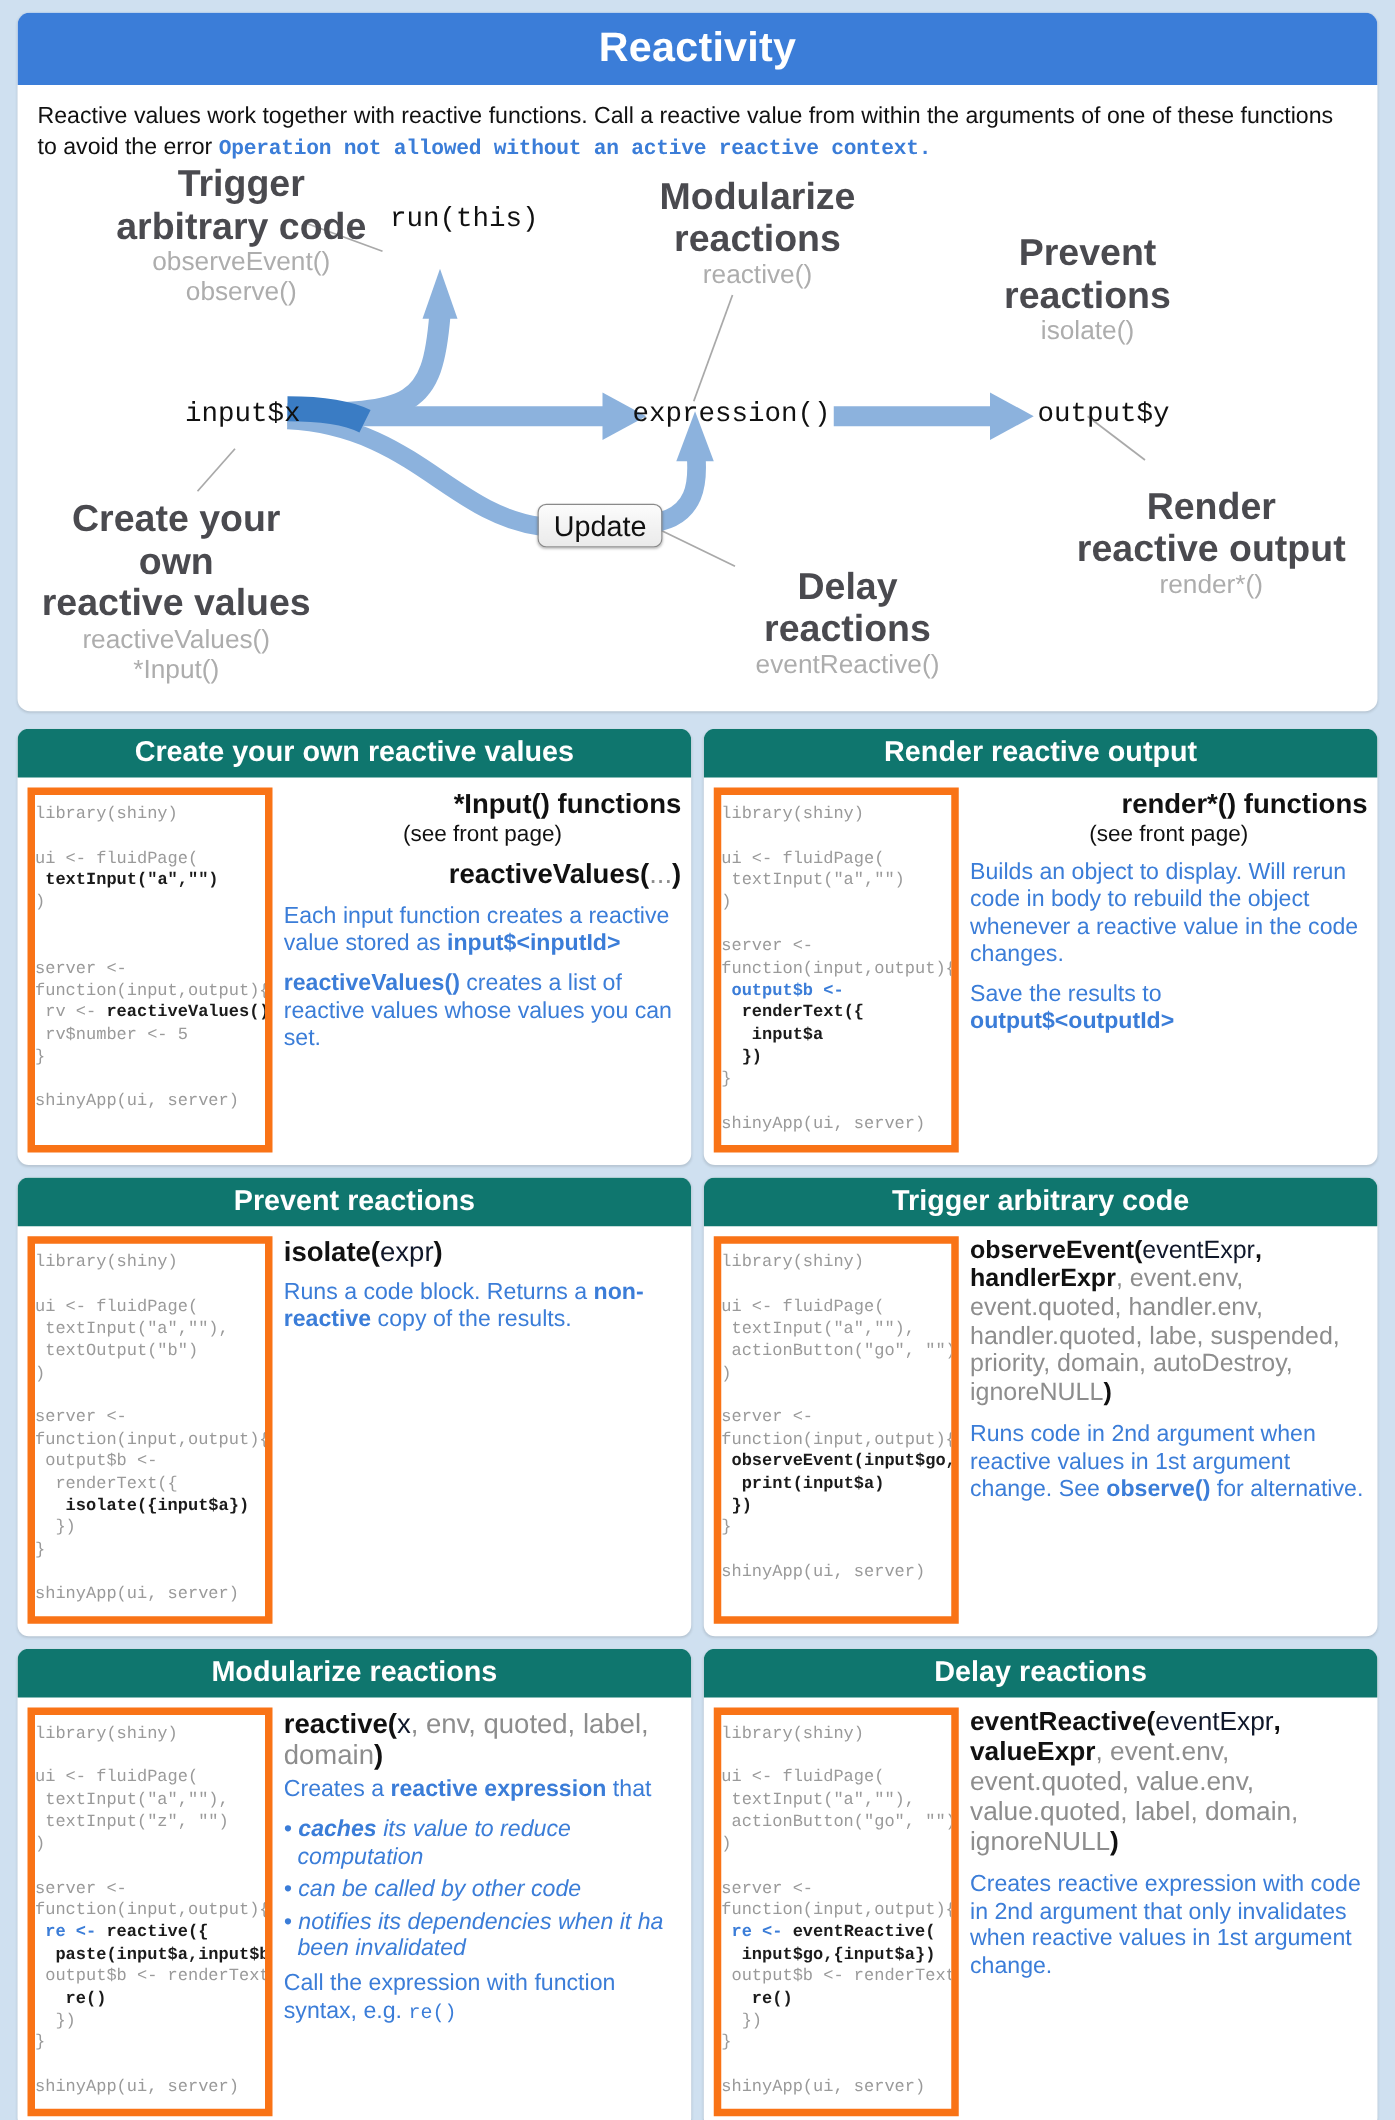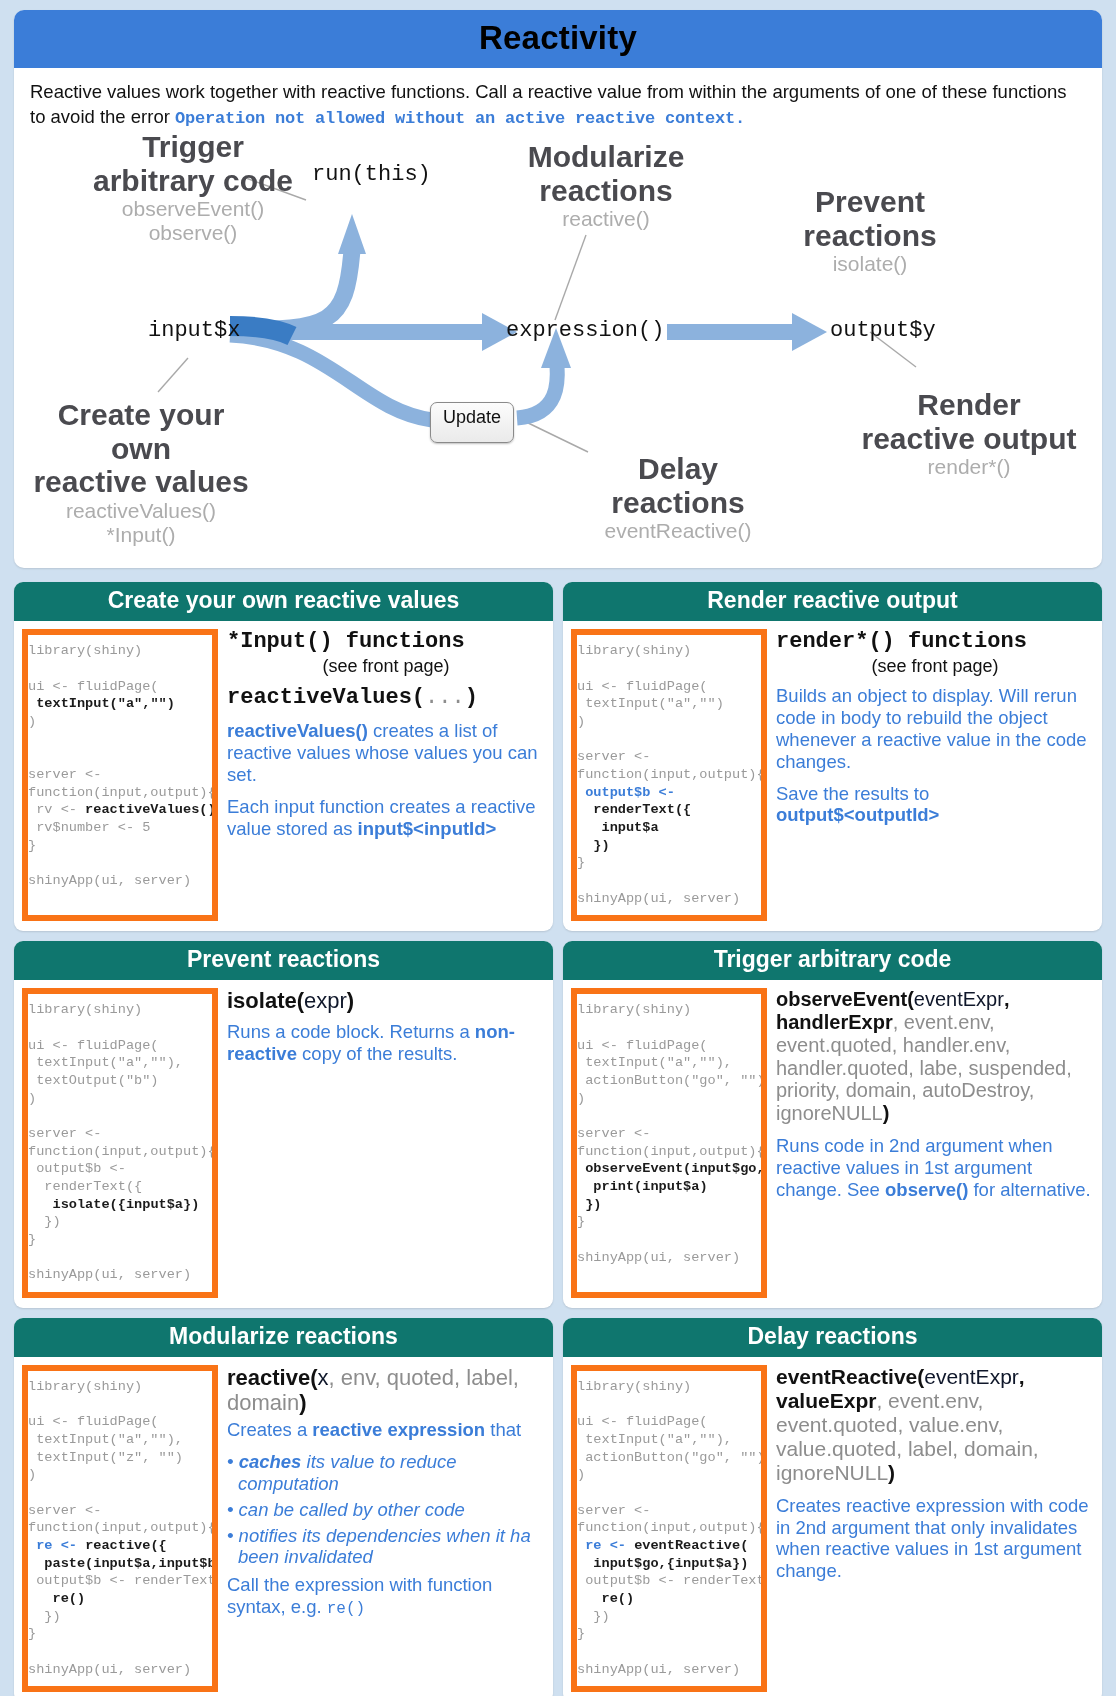--- a/index.html
+++ b/index.html
@@ -13,21 +13,21 @@
   
   .hero {
     background: #ffffff;
     border-radius: 10px;
     overflow: hidden;
     box-shadow: 0 1px 2px rgba(0,0,0,.12);
     margin-bottom: 14px;
   }
   .hero-title {
     background: #3b7dd8;
-    color: #000000;
+    color: #ffffff;
     text-align: center;
     font-size: 33px;
     font-weight: bold;
     padding: 9px 0 11px 0;
     letter-spacing: .2px;
   }
   .hero-body { padding: 12px 16px 6px 16px; }
   .hero-desc {
     font-size: 18.5px;
     color: #111;
@@ -53,22 +53,22 @@
     font-family: "Liberation Mono", monospace;
     font-size: 22px;
     color: #111;
     white-space: nowrap;
   }
   .update-pill {
     position: absolute;
     border: 1px solid #8a8a8a;
     border-radius: 7px;
     background: linear-gradient(#fcfcfc,#eaeaea);
-    padding: 4px 12px 14px 12px;
-    font-size: 18px;
+    padding: 4px 12px 2px 12px;
+    font-size: 23px;
     color: #111;
     box-shadow: 0 1px 2px rgba(0,0,0,.25);
   }
 
   
   .grid { display: grid; grid-template-columns: 1fr 1fr; gap: 10px; }
   .panel {
     background: #fff;
     border-radius: 9px;
     overflow: hidden;
@@ -99,21 +99,21 @@
   }
   .code b  { color: #1b1b1b; font-weight: bold; }
   .code i  { color: #3b7dd8; font-style: normal; font-weight: bold; }
   .side { flex: 1; min-width: 0; }
 
   .sig { font-size: 22px; color: #111; line-height: 1.14; margin-bottom: 2px; }
   .sig .fname { font-weight: bold; }
   .sig .arg { color: #0f172a; }
   .sig .dim { color: #8d8d8d; }
   .sub { font-size: 18px; color: #111; text-align: center; margin: 1px 0 8px 0; }
-  .sig-c { text-align: left; font-family: Liberation Mono, monospace; }
+  .sig-c { text-align: right; }
   .blue { color: #3b7dd8; font-size: 18.5px; line-height: 1.18; }
   .blue b { font-weight: bold; }
   .blue p { margin-bottom: 10px; }
   .blue p:last-child { margin-bottom: 0; }
   .blue ul { list-style: none; margin: 0 0 6px 0; font-style: italic; }
   .blue li { margin-bottom: 4px; padding-left: 11px; text-indent: -11px; }
   .mono-in { font-family: "Liberation Mono", monospace; font-size: 16px; }
 </style>
 </head>
 <body>
@@ -216,22 +216,22 @@
  rv &lt;- <b>reactiveValues()</b>
  rv$number &lt;- 5
 }
 
 shinyApp(ui, server)</div>
         <div class="side">
           <div class="sig sig-c"><span class="fname">*Input() functions</span></div>
           <div class="sub">(see front page)</div>
           <div class="sig sig-c" style="margin-bottom:10px;"><span class="fname">reactiveValues(</span><span class="dim">...</span><span class="fname">)</span></div>
           <div class="blue">
+              <p>Each input function creates a reactive value stored as <b>input$&lt;inputId&gt;</b></p>
               <p><b>reactiveValues()</b> creates a list of reactive values whose values you can set.</p>
-              <p>Each input function creates a reactive value stored as <b>input$&lt;inputId&gt;</b></p>
             </div>
         </div>
       </div>
     </div>
 
     <div class="panel">
       <div class="panel-title">Render reactive output</div>
       <div class="panel-body">
         <div class="code">library(shiny)
 

